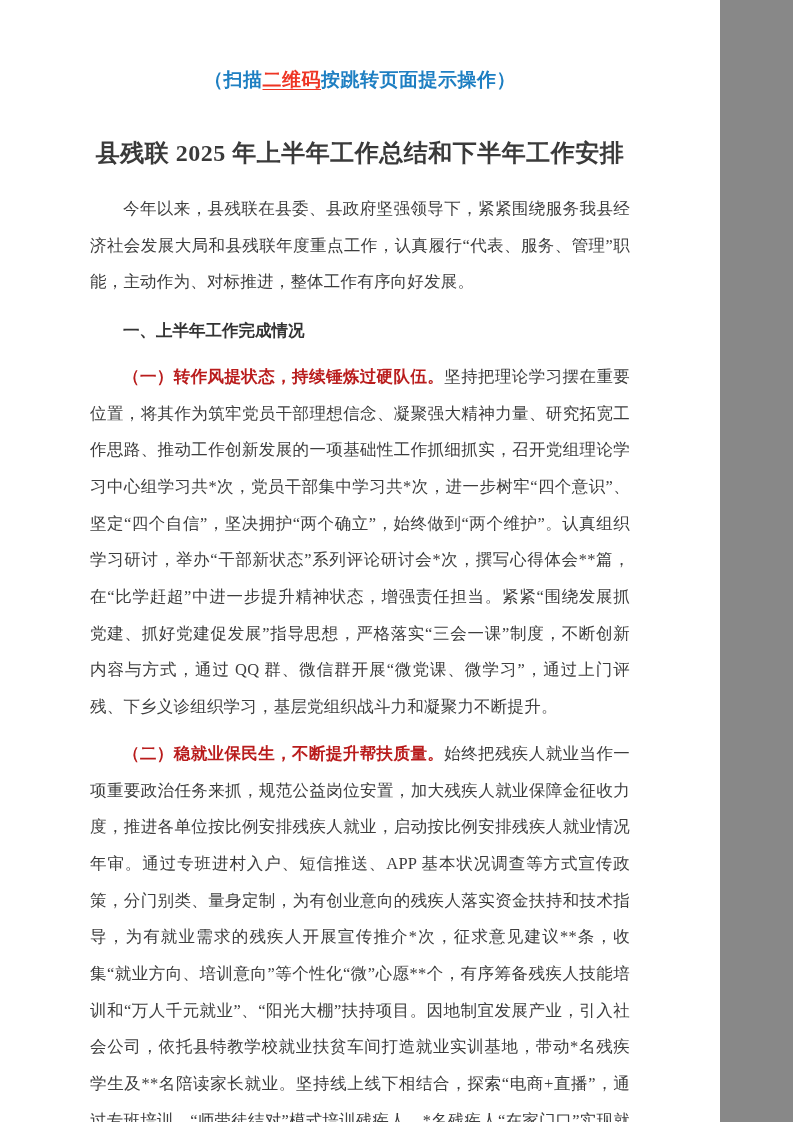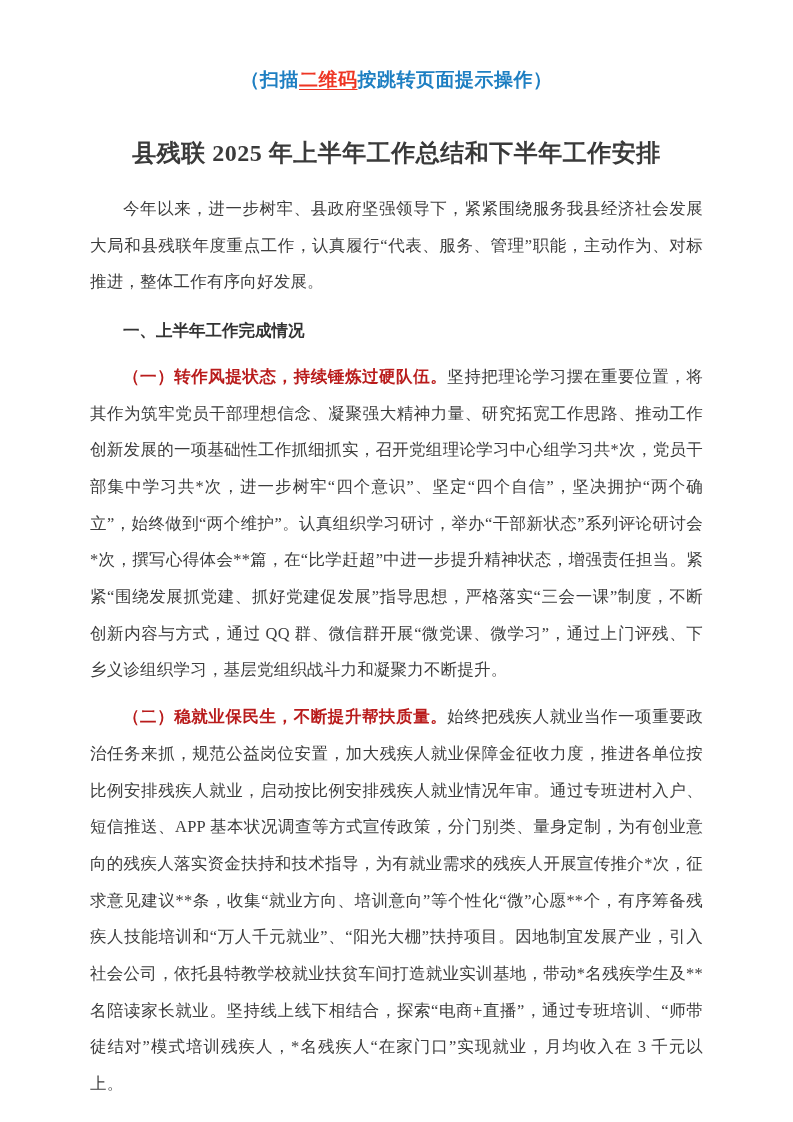--- a/index.html
+++ b/index.html
@@ -1,21 +1,21 @@
 <!DOCTYPE html>
 <html><head>
 <meta charset="utf-8">
 <style>
   * { margin: 0; padding: 0; box-sizing: border-box; }
   html, body { background: #888; }
   body { width: 793px; margin: 0 auto; }
 
   .page {
     position: relative;
-    width: 793px;
+    width: 720px;
     height: 1122px;
     background: #ffffff;
     overflow: hidden;
     font-family: "Liberation Serif", "DejaVu Serif", serif;
   }
 
   .content {
     padding: 66px 90px 0 90px;
   }
 
@@ -82,21 +82,21 @@
 
 <div class="page">
   <div class="content">
 
     <div class="notice">
       <span>（扫描</span><span class="link">二维码</span><span>按跳转页面提示操作）</span>
     </div>
 
     <h1 class="doc-title">县残联 2025 年上半年工作总结和下半年工作安排</h1>
 
-    <p class="para intro">今年以来，进一步树牢、县政府坚强领导下，紧紧围绕服务我县经济社会发展大局和县残联年度重点工作，认真履行“代表、服务、管理”职能，主动作为、对标推进，整体工作有序向好发展。</p>
+    <p class="para intro">今年以来，县残联在县委、县政府坚强领导下，紧紧围绕服务我县经济社会发展大局和县残联年度重点工作，认真履行“代表、服务、管理”职能，主动作为、对标推进，整体工作有序向好发展。</p>
 
     <p class="sec-heading">一、上半年工作完成情况</p>
 
     <p class="para body-para"><span class="lead">（一）转作风提状态，持续锤炼过硬队伍。</span><span>坚持把理论学习摆在重要位置，将其作为筑牢党员干部理想信念、凝聚强大精神力量、研究拓宽工作思路、推动工作创新发展的一项基础性工作抓细抓实，召开党组理论学习中心组学习共*次，党员干部集中学习共*次，进一步树牢“四个意识”、坚定“四个自信”，坚决拥护“两个确立”，始终做到“两个维护”。认真组织学习研讨，举办“干部新状态”系列评论研讨会*次，撰写心得体会**篇，在“比学赶超”中进一步提升精神状态，增强责任担当。紧紧“围绕发展抓党建、抓好党建促发展”指导思想，严格落实“三会一课”制度，不断创新内容与方式，通过 QQ 群、微信群开展“微党课、微学习”，通过上门评残、下乡义诊组织学习，基层党组织战斗力和凝聚力不断提升。</span></p>
 
     <p class="para body-para"><span class="lead">（二）稳就业保民生，不断提升帮扶质量。</span><span>始终把残疾人就业当作一项重要政治任务来抓，规范公益岗位安置，加大残疾人就业保障金征收力度，推进各单位按比例安排残疾人就业，启动按比例安排残疾人就业情况年审。通过专班进村入户、短信推送、APP 基本状况调查等方式宣传政策，分门别类、量身定制，为有创业意向的残疾人落实资金扶持和技术指导，为有就业需求的残疾人开展宣传推介*次，征求意见建议**条，收集“就业方向、培训意向”等个性化“微”心愿**个，有序筹备残疾人技能培训和“万人千元就业”、“阳光大棚”扶持项目。因地制宜发展产业，引入社会公司，依托县特教学校就业扶贫车间打造就业实训基地，带动*名残疾学生及**名陪读家长就业。坚持线上线下相结合，探索“电商+直播”，通过专班培训、“师带徒结对”模式培训残疾人，*名残疾人“在家门口”实现就业，月均收入在 3 千元以上。</span></p>
 
   </div>
 </div>
 

